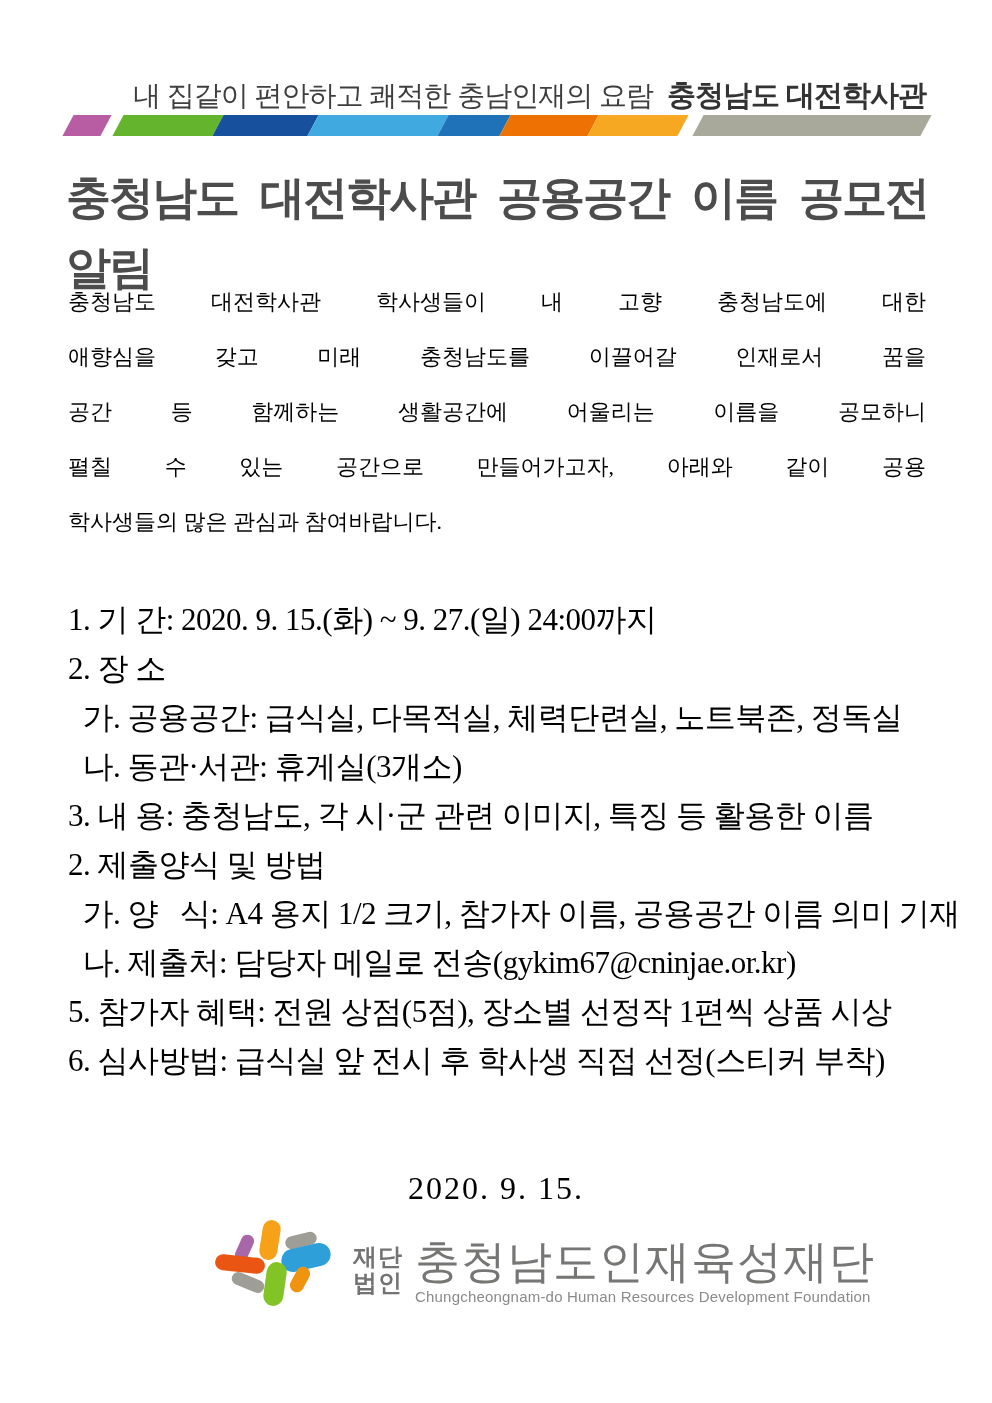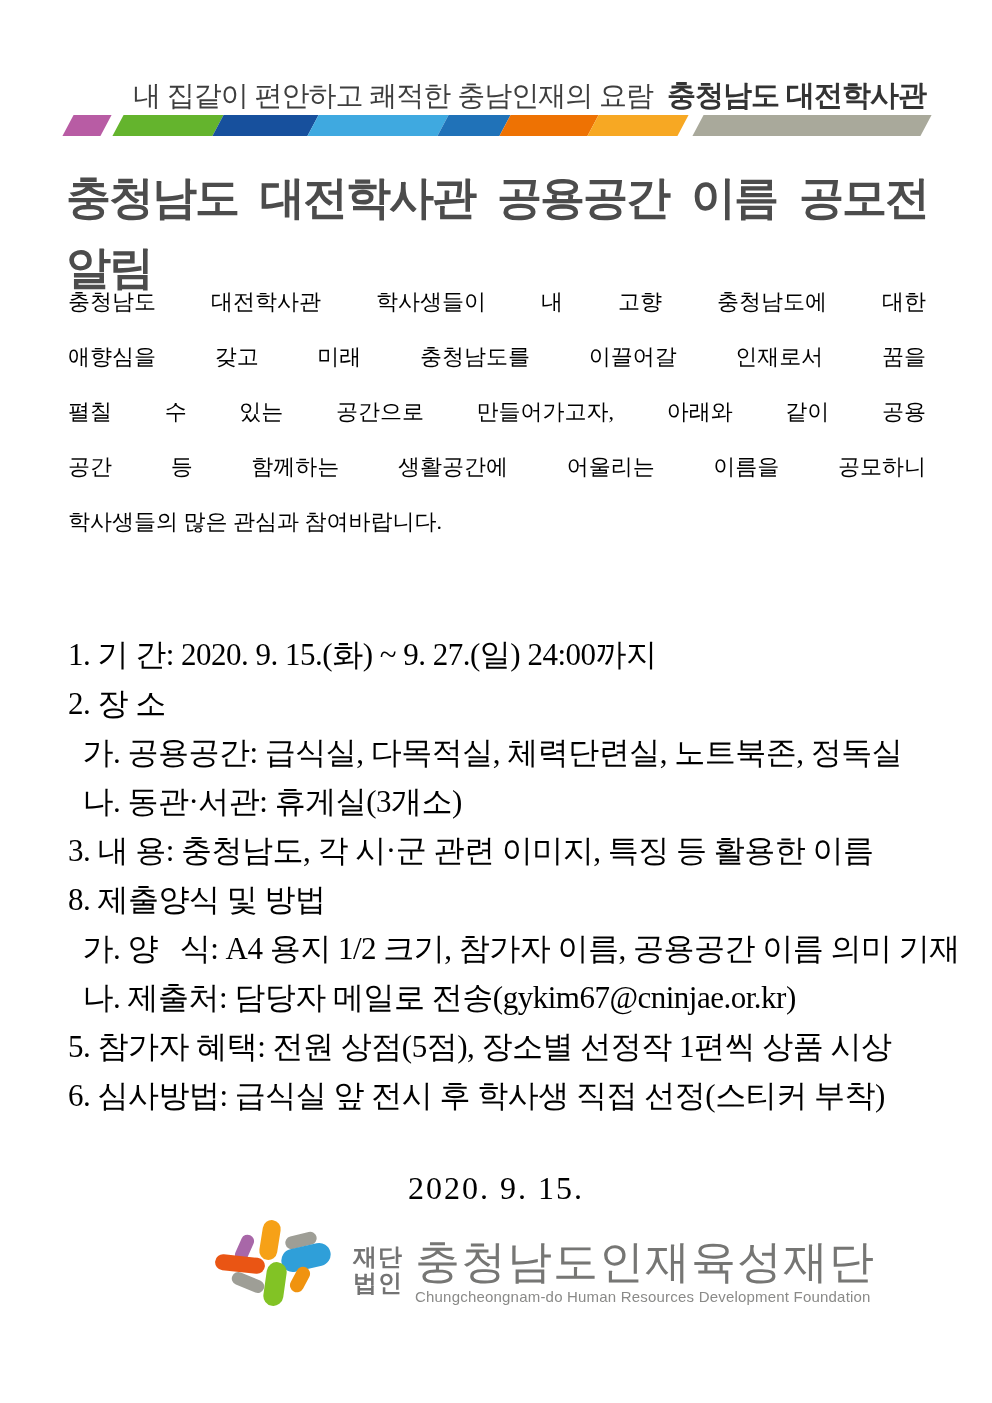--- a/index.html
+++ b/index.html
@@ -44,21 +44,21 @@
     position:absolute; top:163px; left:66px; width:862px; height:70px;
     font-family:"Liberation Sans","DejaVu Sans",sans-serif;
     font-weight:bold; font-size:45px; color:#4c4c4c; letter-spacing:-2px;
     line-height:70px; text-align:justify; text-align-last:justify;
   }
   
   .body-para { position:absolute; top:274px; left:68px; width:858px; font-size:22px; }
   .body-line { height:55px; line-height:55px; text-align:justify; text-align-last:justify; }
   .body-line.last { text-align-last:left; }
   
-  .notice-list { position:absolute; top:630px; left:68px; width:872px; font-size:31px; }
+  .notice-list { position:absolute; top:595px; left:68px; width:872px; font-size:31px; }
   .list-item { height:49px; line-height:49px; white-space:pre; letter-spacing:-0.5px; }
   
   .date-line {
     position:absolute; top:1132px; left:0; width:992px; height:48px;
     line-height:48px; text-align:center; font-size:32px; letter-spacing:2px;margin-top:32px;
   }
   
   .footer { position:absolute; top:1216px; left:205px; display:flex; align-items:center; }
   .pinwheel { width:132px; height:104px; }
   .corp-type {
@@ -99,32 +99,32 @@
     <div class="seg seg-orange2"></div>
     <div class="sp2"></div>
     <div class="seg seg-gray"></div>
   </div>
 
   <div class="page-title">충청남도 대전학사관 공용공간 이름 공모전 알림</div>
 
   <div class="body-para">
     <div class="body-line">충청남도 대전학사관 학사생들이 내 고향 충청남도에 대한</div>
     <div class="body-line">애향심을 갖고 미래 충청남도를 이끌어갈 인재로서 꿈을</div>
+    <div class="body-line">공간 등 함께하는 생활공간에 어울리는 이름을 공모하니</div>
     <div class="body-line">펼칠 수 있는 공간으로 만들어가고자, 아래와 같이 공용</div>
-    <div class="body-line">공간 등 함께하는 생활공간에 어울리는 이름을 공모하니</div>
     <div class="body-line last">학사생들의 많은 관심과 참여바랍니다.</div>
   </div>
 
   <div class="notice-list">
     <div class="list-item">1. 기 간: 2020. 9. 15.(화) ~ 9. 27.(일) 24:00까지</div>
     <div class="list-item">2. 장 소</div>
     <div class="list-item">  가. 공용공간: 급식실, 다목적실, 체력단련실, 노트북존, 정독실</div>
     <div class="list-item">  나. 동관·서관: 휴게실(3개소)</div>
     <div class="list-item">3. 내 용: 충청남도, 각 시·군 관련 이미지, 특징 등 활용한 이름</div>
-    <div class="list-item">8. 제출양식 및 방법</div>
+    <div class="list-item">2. 제출양식 및 방법</div>
     <div class="list-item">  가. 양   식: A4 용지 1/2 크기, 참가자 이름, 공용공간 이름 의미 기재</div>
     <div class="list-item">  나. 제출처: 담당자 메일로 전송(gykim67@cninjae.or.kr)</div>
     <div class="list-item">5. 참가자 혜택: 전원 상점(5점), 장소별 선정작 1편씩 상품 시상</div>
     <div class="list-item">6. 심사방법: 급식실 앞 전시 후 학사생 직접 선정(스티커 부착)</div>
   </div>
 
   <div class="date-line">2020. 9. 15.</div>
 
   <div class="footer">
     <svg class="pinwheel" viewBox="0 0 132 104" aria-hidden="true">

